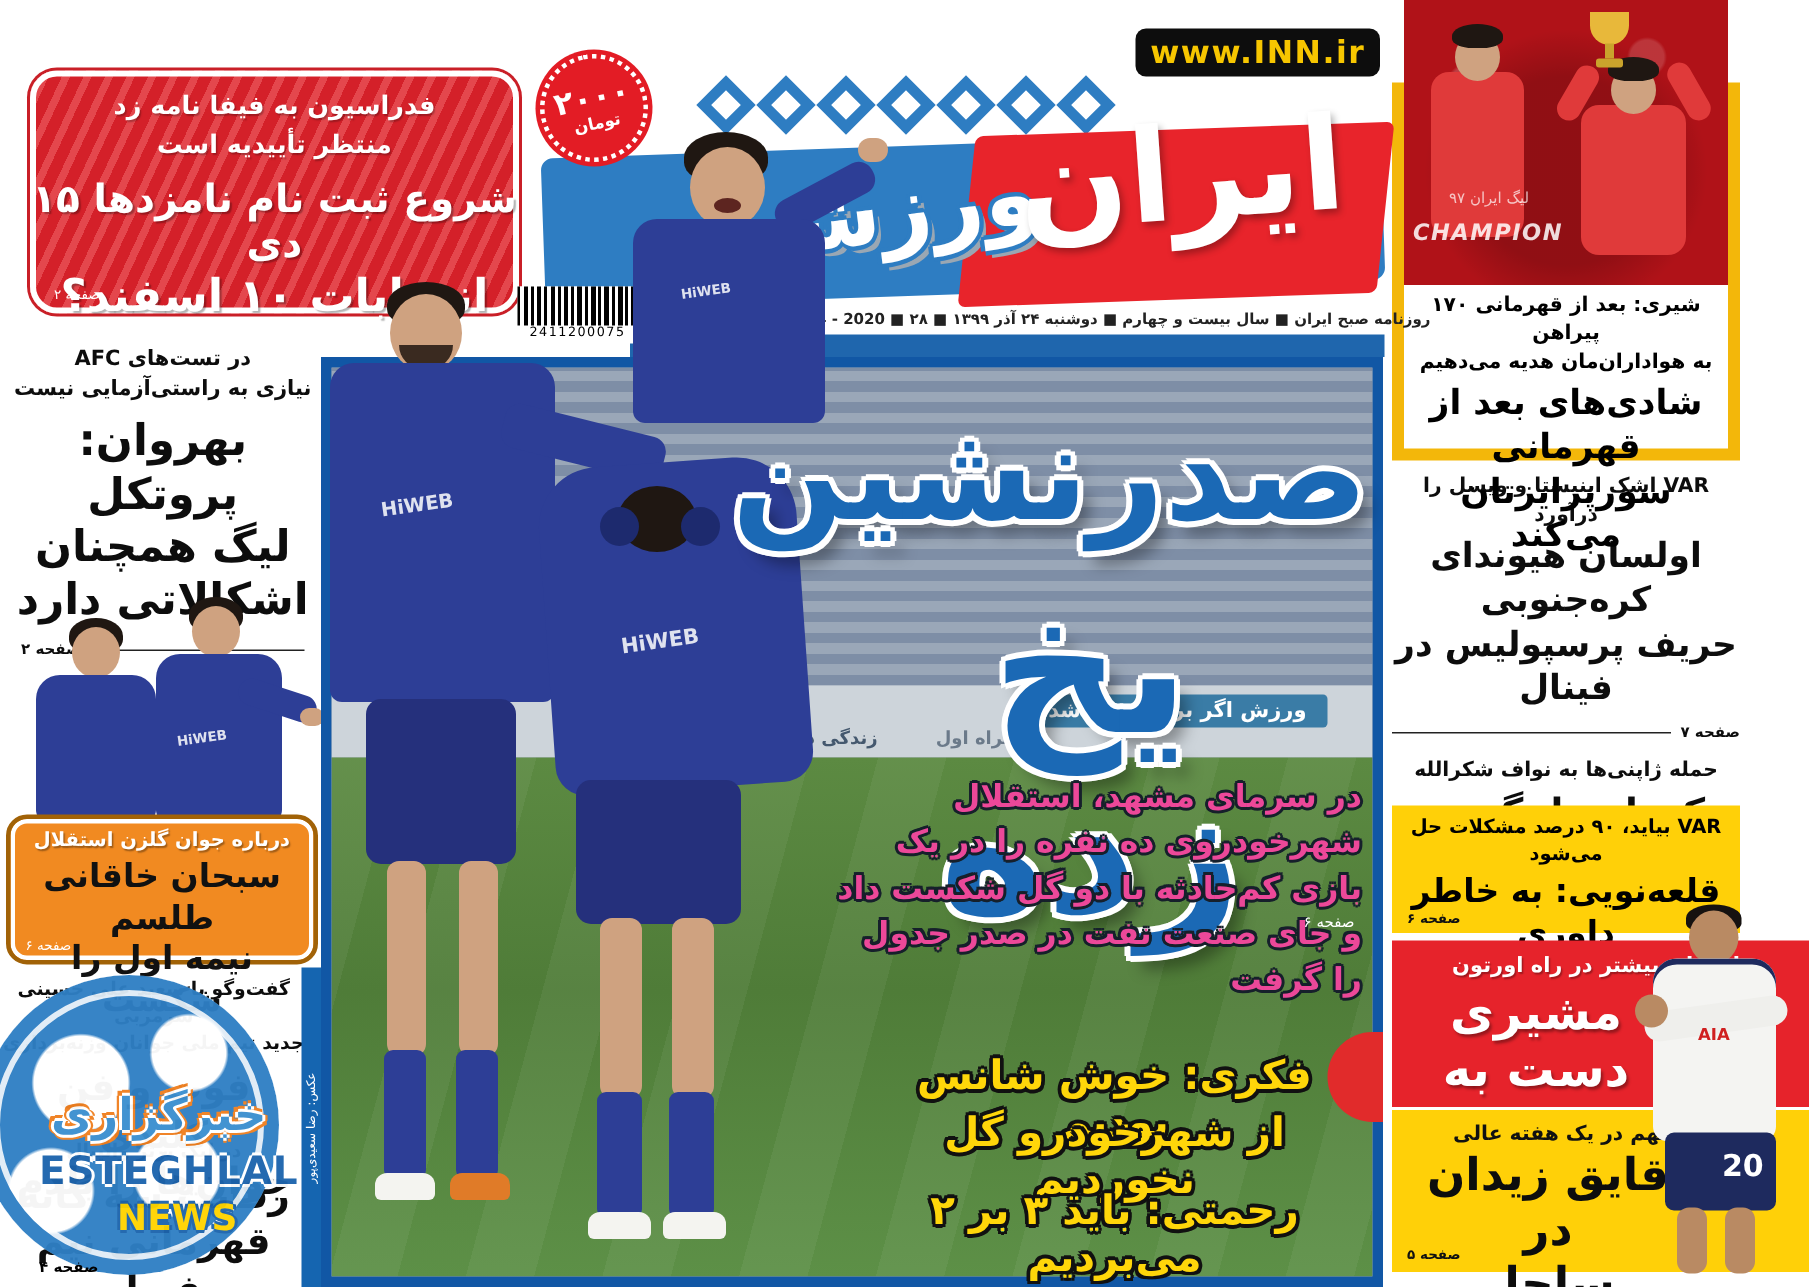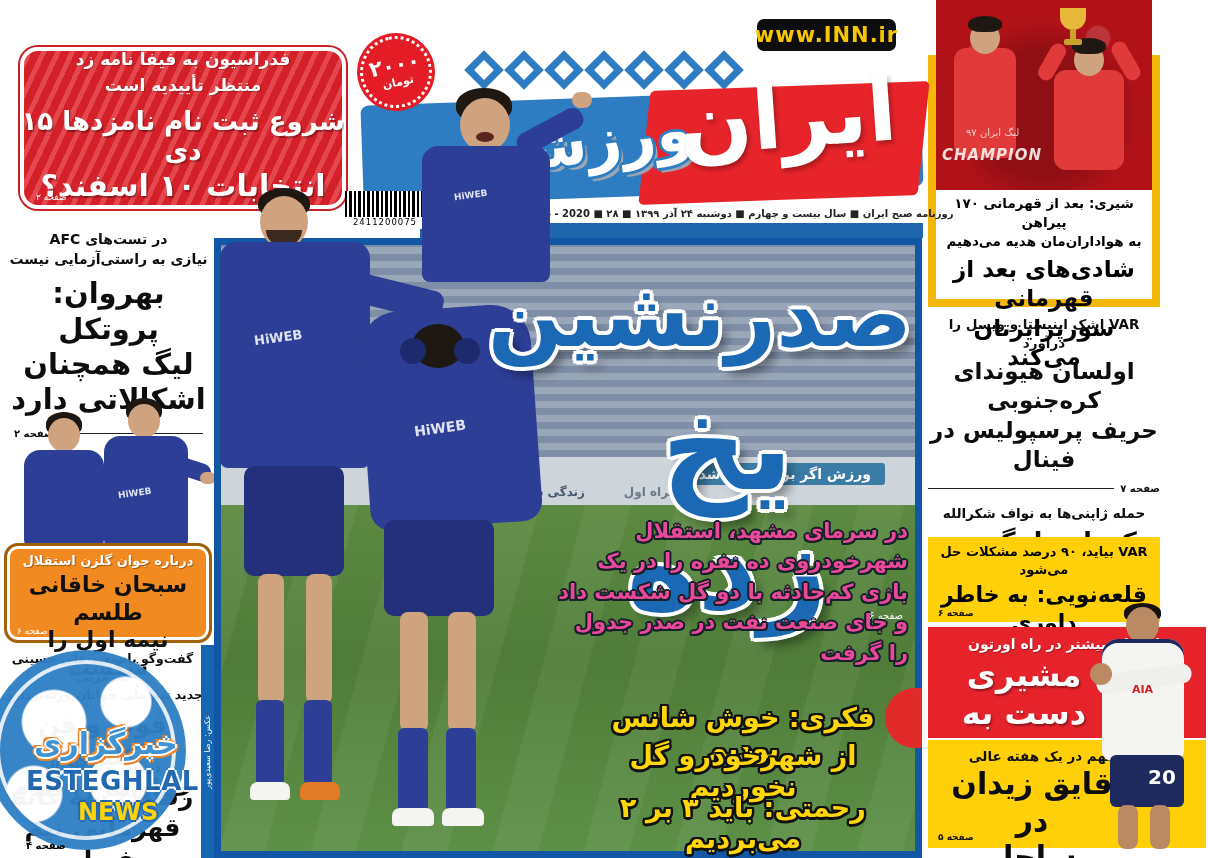--- a/index.html
+++ b/index.html
@@ -4,21 +4,21 @@
 <style>
   html,body{margin:0;padding:0;background:#e8e8e8;}
   .page{position:relative;width:1208px;height:858px;background:#fff;overflow:hidden;
         font-family:"DejaVu Sans",sans-serif;direction:rtl;margin:0 auto;}
   .abs{position:absolute;}
   .nowrap{white-space:nowrap;}
 
   
   .election-box{left:20px;top:47px;width:326px;height:162px;border-radius:18px;
     background:repeating-linear-gradient(115deg,#d42029 0 8px,#e4474d 8px 13px);
-    box-shadow:inset 0 0 0 4px #fff,0 0 0 2px #c91f27;color:#fff;text-align:center;padding-top:0;box-sizing:border-box;}
+    box-shadow:inset 0 0 0 4px #fff,0 0 0 2px #c91f27;color:#fff;text-align:center;padding-top:12px;box-sizing:border-box;}
   .election-k{font-size:17px;font-weight:bold;line-height:1.5;text-shadow:1px 1px 1px rgba(0,0,0,.25);}
   .election-h1{font-size:26px;font-weight:900;margin-top:8px;text-shadow:1.5px 1.5px 1px rgba(0,0,0,.3);}
   .election-h2{font-size:30px;font-weight:900;margin-top:2px;text-shadow:1.5px 1.5px 1px rgba(0,0,0,.3);}
   .pgref-w{position:absolute;left:16px;bottom:7px;font-size:9px;color:#fff;}
 
   
   .lc{width:205px;text-align:center;color:#0d0d0d;}
   .k-small{font-size:14px;font-weight:bold;line-height:1.4;}
   .k-tiny{font-size:12.5px;font-weight:bold;line-height:1.45;}
   .h-big{font-size:29px;font-weight:900;line-height:1.22;margin-top:7px;}
@@ -55,21 +55,21 @@
     text-shadow:2px 0 #fff,-2px 0 #fff,0 2px #fff,0 -2px #fff,3.5px 0 #f08020,-3.5px 0 #f08020,0 3.5px #f08020,0 -3.5px #f08020,3px 3px #f08020,-3px -3px #f08020;}
   .wm-t2{position:absolute;left:40px;top:116px;font-size:26px;font-weight:900;color:#1d64ad;letter-spacing:.5px;direction:ltr;
     text-shadow:2px 0 #fff,-2px 0 #fff,0 2px #fff,0 -2px #fff;}
   .wm-t3{position:absolute;left:92px;top:148px;font-size:24px;font-weight:900;color:#ffd400;direction:ltr;
     text-shadow:2px 0 #1d64ad,-2px 0 #1d64ad,0 2px #1d64ad,0 -2px #1d64ad;}
 
   .credit-strip{left:201px;top:645px;width:13px;height:213px;background:#1565b0;z-index:5;display:flex;align-items:center;justify-content:center;}
   .credit-strip span{writing-mode:vertical-rl;transform:rotate(180deg);font-size:8px;color:#fff;white-space:nowrap;}
 
   
-  .inn-badge{left:757px;top:19px;width:139px;height:32px;background:#0d0d0d;border-radius:7px;color:#f7c600;
+  .inn-badge{left:757px;top:19px;width:163px;height:32px;background:#0d0d0d;border-radius:7px;color:#f7c600;
     font-size:21px;font-weight:900;letter-spacing:1px;display:flex;align-items:center;justify-content:center;direction:ltr;z-index:3;}
   .diamond-row{left:398px;top:56px;width:340px;display:flex;gap:12px;z-index:1;}
   .diamond{width:28px;height:28px;transform:rotate(45deg);background:#fff;border:7px solid #2e7dc2;box-sizing:border-box;}
   .blue-band{left:362px;top:96px;width:560px;height:100px;background:#2e7dc2;transform:rotate(-2deg);border-radius:8px;z-index:1;}
   .red-band{left:645px;top:86px;width:278px;height:114px;background:#e8242b;transform:skewX(-8deg) rotate(-2deg);border-radius:5px;z-index:2;}
   .t-iran{left:660px;top:74px;width:255px;text-align:center;font-size:86px;font-weight:900;color:#fff;
     transform:rotate(-4deg);z-index:3;text-shadow:2px 3px 5px rgba(0,0,0,.3);line-height:1;}
   .t-varzeshi{left:420px;top:112px;width:320px;text-align:center;font-size:60px;font-weight:900;color:#fff;transform:rotate(-7deg);z-index:2;line-height:1;
     text-shadow:3px 0 #2e7dc2,-3px 0 #2e7dc2,0 3px #2e7dc2,0 -3px #2e7dc2,2px 2px #2e7dc2,-2px -2px #2e7dc2,4px 5px 0 #9aa7b3;}
   .price-badge{left:360px;top:36px;width:72px;height:72px;border-radius:50%;background:#e31c25;border:3px dotted #fff;

